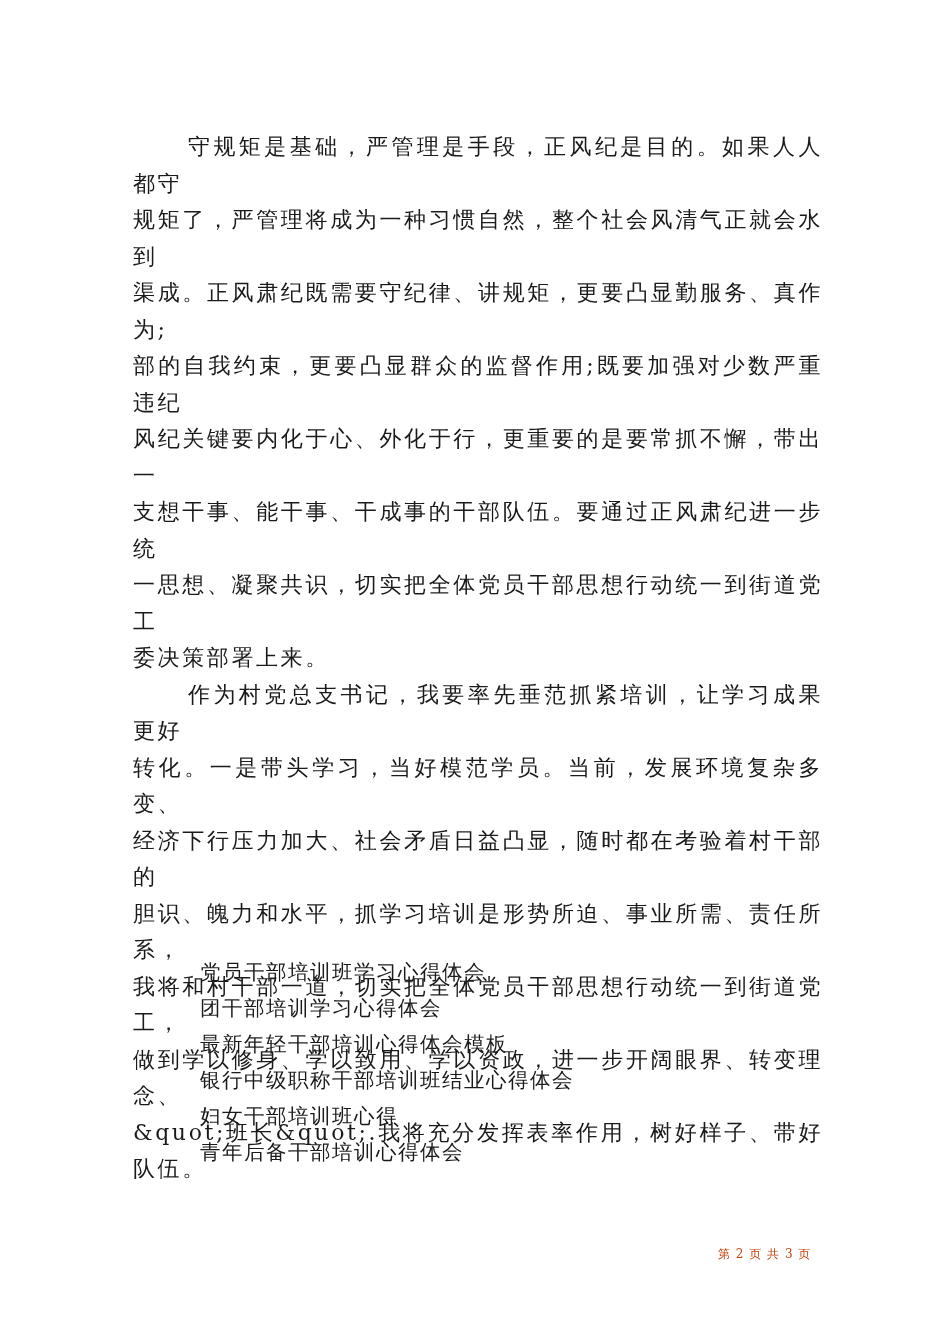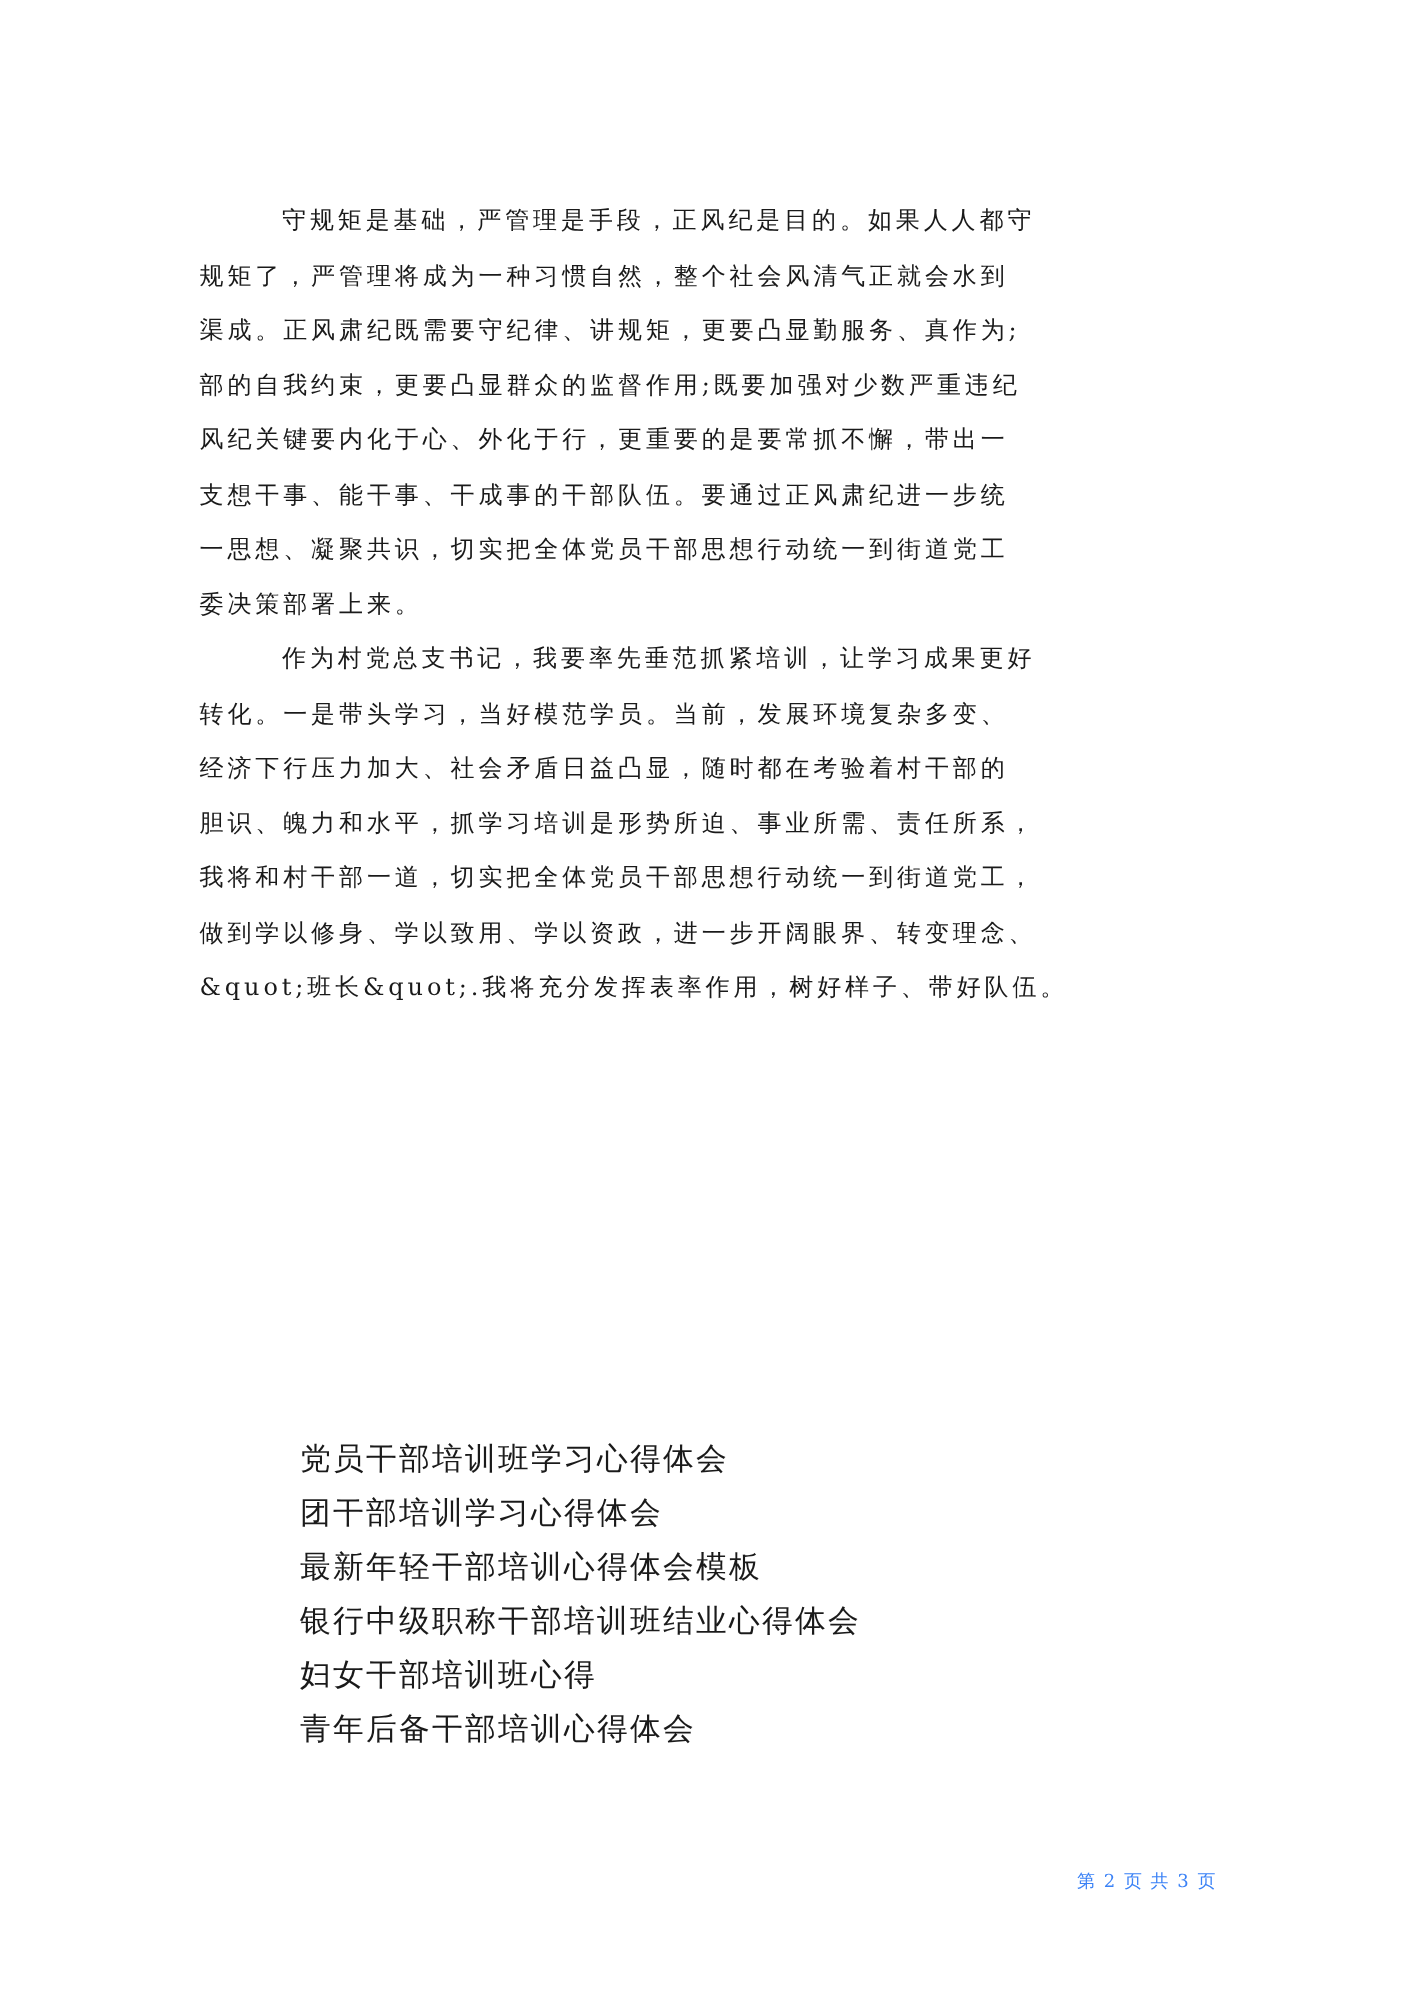--- a/index.html
+++ b/index.html
@@ -1,24 +1,24 @@
 <!DOCTYPE html>
 <html><head>
   <meta charset="utf-8">
   <style>
     html, body { margin: 0; padding: 0; background: #ffffff; }
     body { width: 950px; height: 1344px; position: relative; overflow: hidden;
            font-family: "DejaVu Serif", "Liberation Serif", serif; color: #1a1a1a; }
     .page { position: absolute; left: 0; top: 0; width: 950px; height: 1344px; background: #fff; }
     .body-text { position: absolute; left: 133px; top: 129px; width: 690px; }
-    .para { margin: 0; font-size: 16px; line-height: 36.5px; letter-spacing: 2.6px; text-align: justify; text-indent: 55px; }
+    .para { margin: 0; font-size: 22px; line-height: 36.5px; letter-spacing: 2.6px; text-align: justify; text-indent: 55px; }
     .para p, .line { display: block; }
     .related { position: absolute; left: 200px; top: 938px; margin-top: 16px; }
     .related .item { display: block; font-size: 20.5px; line-height: 36px; letter-spacing: 1.5px; white-space: nowrap; }
-    .footer { position: absolute; left: 718px; top: 1246px; font-size: 12px; letter-spacing: 1px; color: #3b82f6; }
+    .footer { position: absolute; left: 718px; top: 1246px; font-size: 12px; letter-spacing: 1px; color: #c2410c; }
   </style>
 </head>
 <body>
 
 <div class="page">
   <div class="body-text">
     <div class="para">
       <span class="line">守规矩是基础，严管理是手段，正风纪是目的。如果人人都守</span>
       <span class="line" style="text-indent:0">规矩了，严管理将成为一种习惯自然，整个社会风清气正就会水到</span>
       <span class="line" style="text-indent:0">渠成。正风肃纪既需要守纪律、讲规矩，更要凸显勤服务、真作为;</span>

